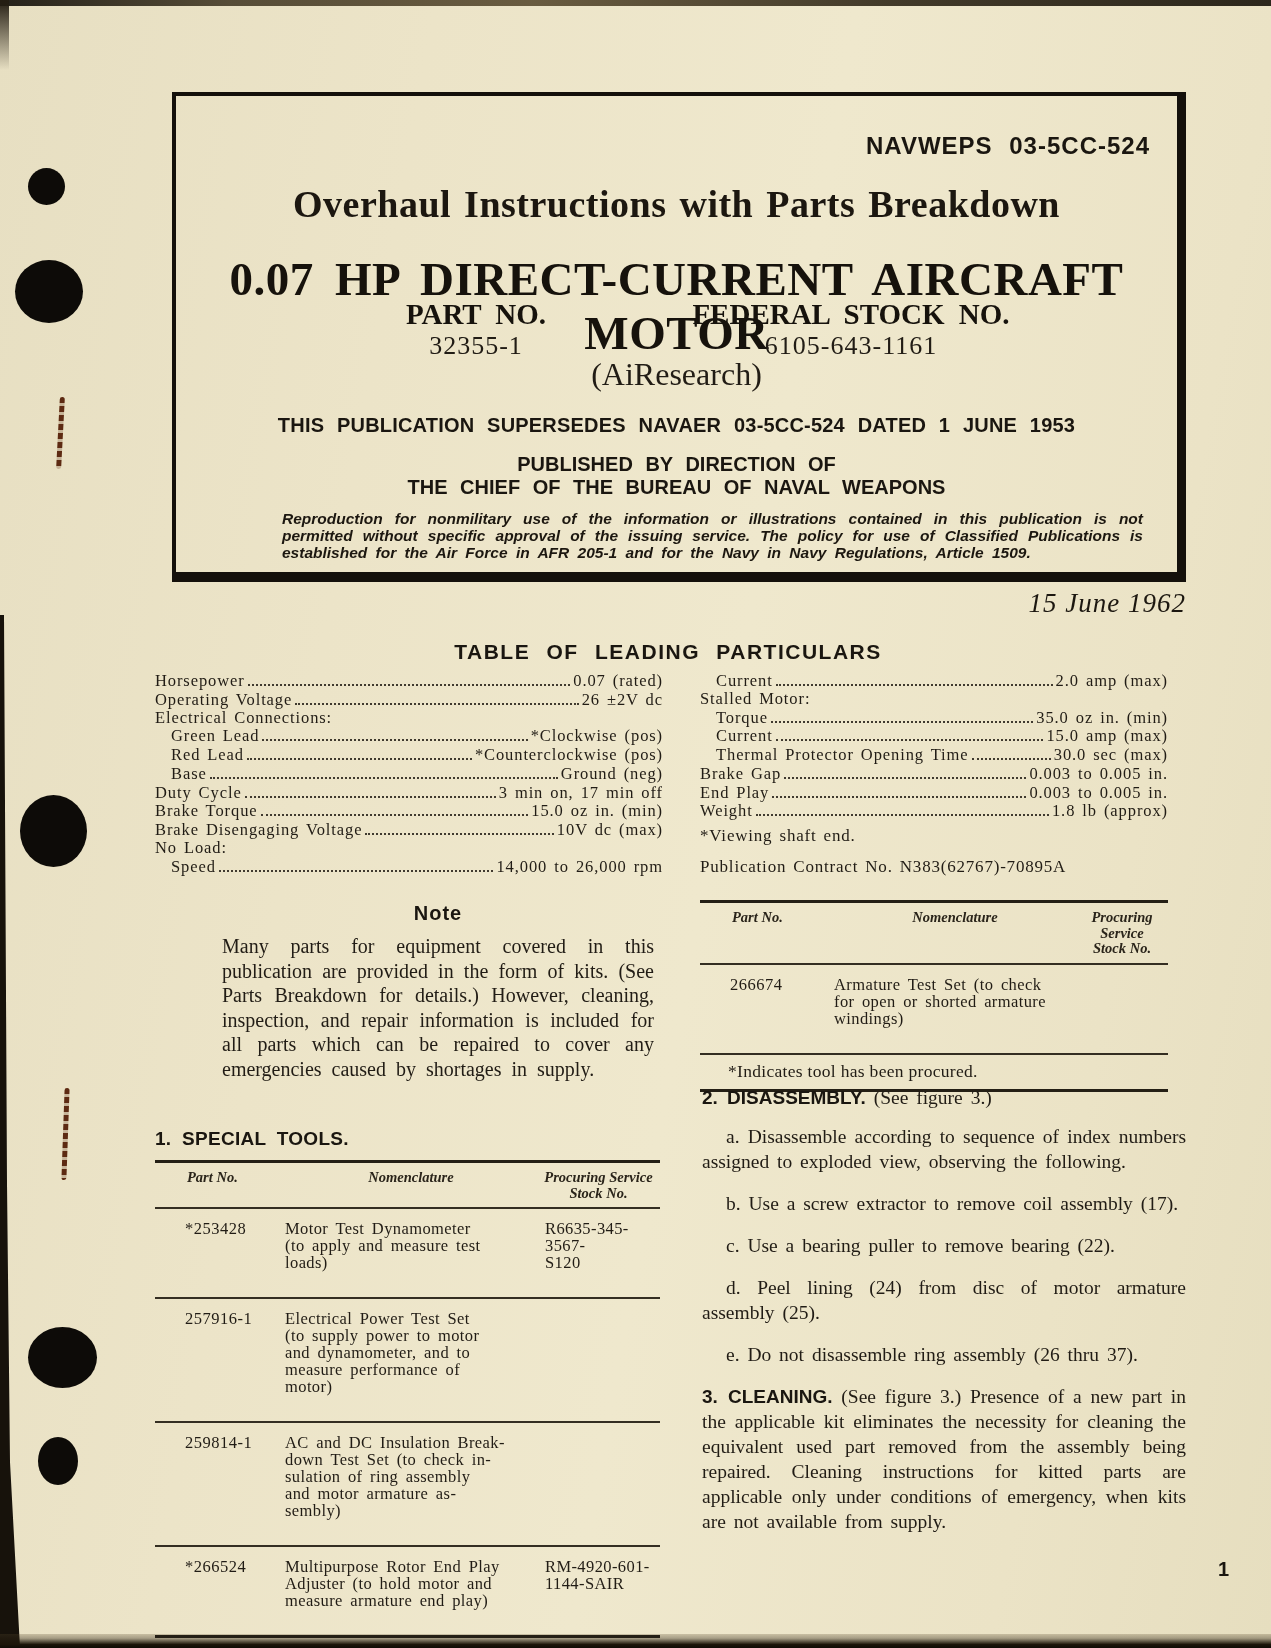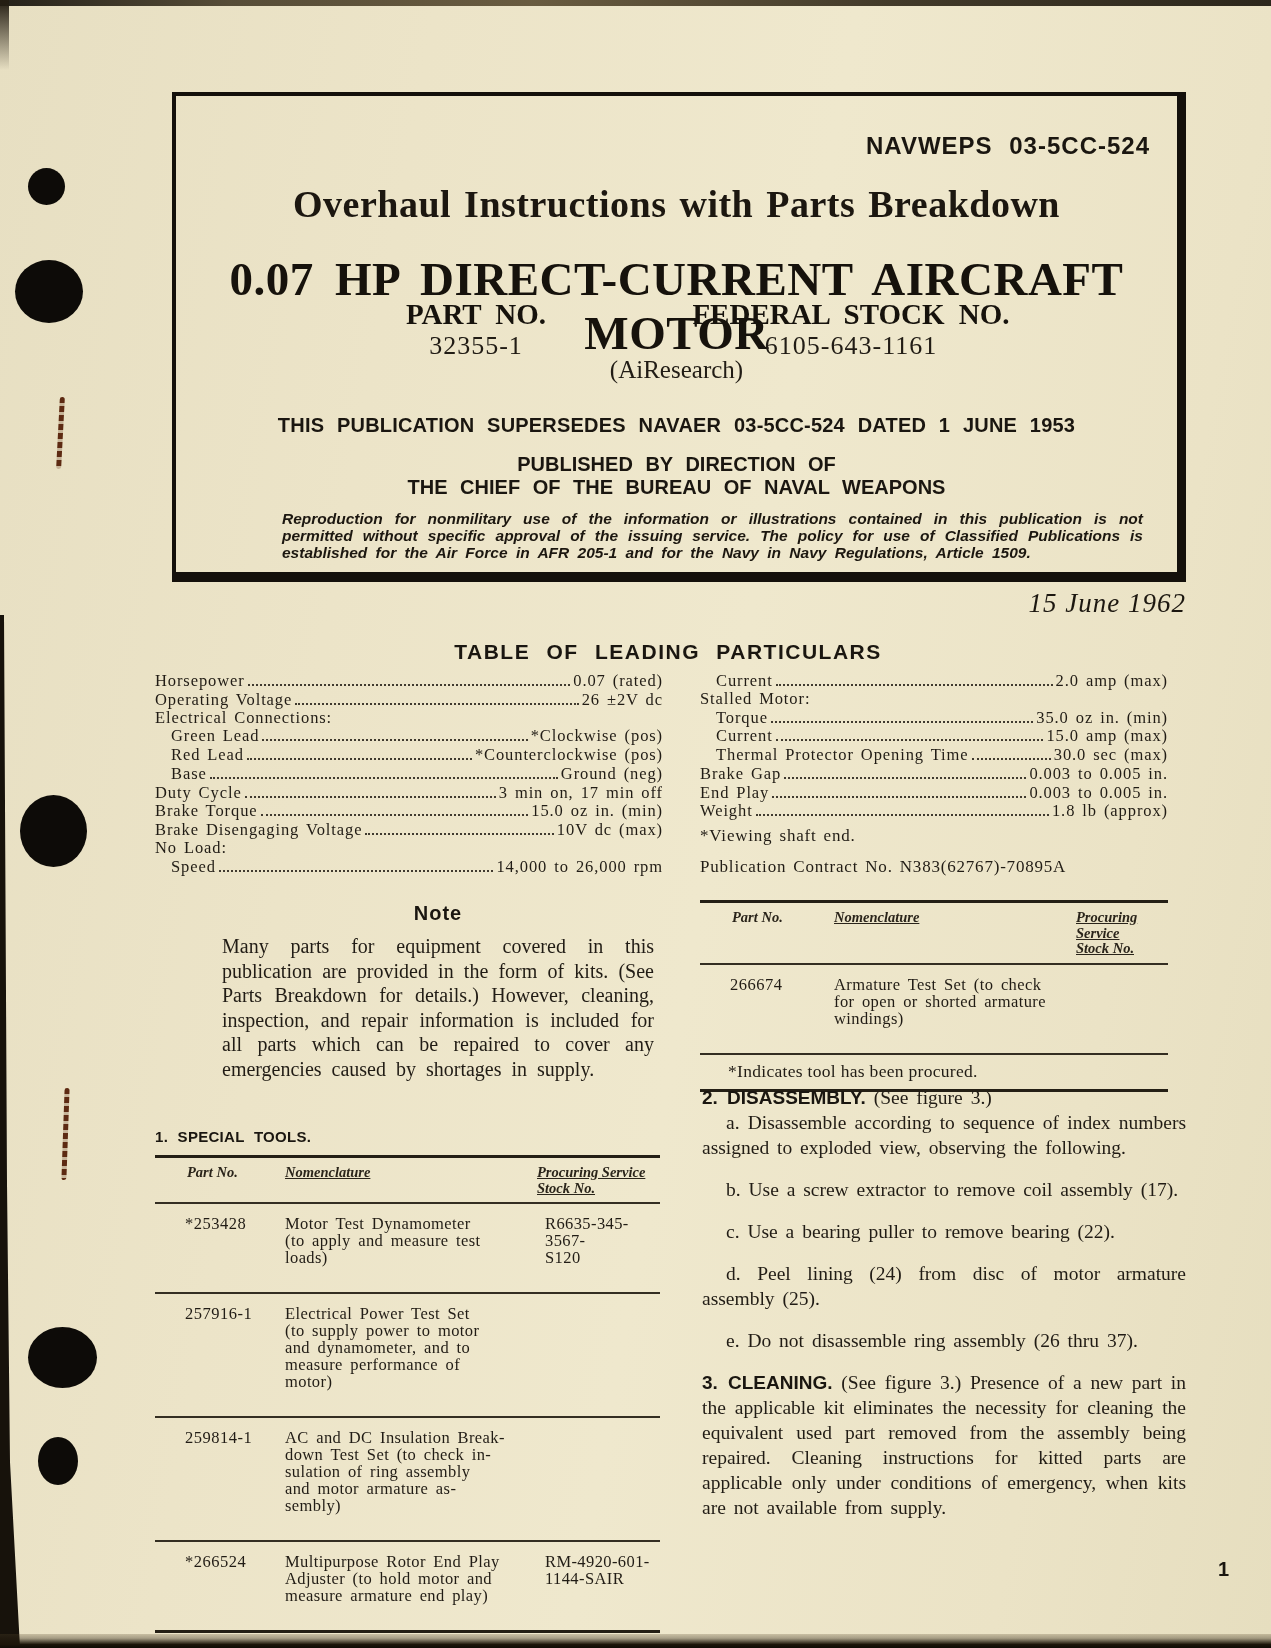--- a/index.html
+++ b/index.html
@@ -28,21 +28,21 @@
   .gothic{font-family:"Liberation Sans",sans-serif;font-weight:bold;color:#1a1610;}
   .navweps{position:absolute;top:36px;right:27px;font-size:24px;letter-spacing:1px;word-spacing:9px;margin-left:8px;}
   .ovh-title{position:absolute;top:86px;left:0;width:100%;text-align:center;
     font-family:"Liberation Serif",serif;font-weight:bold;font-size:38px;letter-spacing:.5px;word-spacing:3px;color:#1c1710;}
   .main-title{position:absolute;top:156px;left:0;width:100%;text-align:center;
     font-family:"Liberation Serif",serif;font-weight:bold;font-size:47px;letter-spacing:.5px;word-spacing:9px;color:#16120c;}
   .part-block{position:absolute;left:130px;top:202px;width:340px;text-align:center;}
   .fsn-block{position:absolute;left:480px;top:202px;width:390px;text-align:center;}
   .id-label{font-family:"Liberation Serif",serif;font-weight:bold;font-size:29px;word-spacing:7px;color:#16120c;}
   .id-value{margin-top:0;font-size:26px;letter-spacing:1px;color:#211c15;}
-  .maker{position:absolute;top:260px;left:0;width:100%;text-align:center;font-size:25px;color:#211c15;}
+  .maker{position:absolute;top:260px;left:0;width:100%;text-align:center;font-size:32px;color:#211c15;}
   .supersedes{position:absolute;top:318px;left:0;width:100%;text-align:center;font-size:20px;word-spacing:7px;letter-spacing:.2px;}
   .pub1{position:absolute;top:357px;left:0;width:100%;text-align:center;font-size:20px;word-spacing:7px;}
   .pub2{position:absolute;top:380px;left:0;width:100%;text-align:center;font-size:20px;word-spacing:7px;}
   .repro{position:absolute;top:414px;left:106px;right:34px;text-align:justify;
     font-family:"Liberation Sans",sans-serif;font-weight:bold;font-style:italic;
     font-size:15.5px;line-height:17px;word-spacing:4px;color:#1c1710;}
   .date{position:absolute;top:588px;right:85px;font-style:italic;font-size:27px;letter-spacing:1px;color:#1c1710;}
   
   .tolp-head{position:absolute;top:640px;left:150px;width:1036px;text-align:center;
     font-size:21px;letter-spacing:1.5px;word-spacing:9px;}
@@ -52,45 +52,45 @@
   .prow{display:flex;align-items:baseline;}
   .prow.ind{padding-left:16px;}
   .lead{flex:1;min-width:14px;margin:0 3px;border-bottom:2px dotted #403a2f;height:.8em;}
   .pfoot{margin-top:7px;font-size:17px;letter-spacing:.8px;}
   .pcontract{margin-top:13px;font-size:17px;letter-spacing:.8px;}
   
   .note{position:absolute;left:222px;top:902px;width:432px;}
   .note-head{text-align:center;font-size:20px;letter-spacing:1px;}
   .note-body{margin-top:9px;text-align:justify;font-size:20px;line-height:24.6px;word-spacing:5px;}
   
-  .sec-head{font-size:15px;word-spacing:5px;letter-spacing:.3px;}
+  .sec-head{font-size:19px;word-spacing:5px;letter-spacing:.3px;}
   
   .tools{border-top:3px solid #241f15;border-bottom:3px solid #241f15;font-size:16.5px;line-height:17px;}
   .trow{display:grid;}
   .tools-left .trow{grid-template-columns:130px 252px 123px;}
   .tools-right .trow{grid-template-columns:134px 242px 92px;}
   .thead{border-bottom:2px solid #342e22;padding:7px 0 6px;
     font-style:italic;font-weight:bold;font-size:14.5px;line-height:15.5px;color:#2a241a;}
   .th1{padding-left:32px;}
-  .th2,.th3{white-space:pre-line;text-decoration:underline;}
+  .th2,.th3{text-align:center;white-space:pre-line;}
   .tbody .trow{padding:11px 0 26px;}
   .tbody .trow + .trow{border-top:2px solid #342e22;}
   .tc1{padding-left:30px;letter-spacing:.5px;}
   .tc2{white-space:pre-line;letter-spacing:.4px;word-spacing:3px;}
   .tc3{white-space:pre-line;padding-left:8px;letter-spacing:.4px;}
   .tools-foot{border-top:2px solid #342e22;padding:8px 0 9px 28px;font-size:17.5px;letter-spacing:.3px;}
   #special-tools{position:absolute;left:155px;top:1128px;width:505px;}
   #special-tools .tools{margin-top:10px;}
   #tools-cont{position:absolute;left:700px;top:900px;width:468px;}
   
   .rcol{position:absolute;left:702px;top:1085px;width:484px;
     font-size:19.5px;line-height:25px;word-spacing:3px;text-align:justify;}
   .rcol .inline-gothic{font-size:19px;word-spacing:4px;}
   .para{margin:0 0 17px;text-indent:24px;}
-  .sec2-head{text-align:left;}
+  .sec2-head{margin-bottom:14px;text-align:left;}
   .cleaning{margin-top:8px;text-align:justify;}
   .pagenum{position:absolute;top:1558px;right:42px;font-size:20px;}
 </style>
 </head>
 <body>
 
 <div class="page">
 
   <div class="edge-top"></div>
   <div class="edge-left-a"></div>

